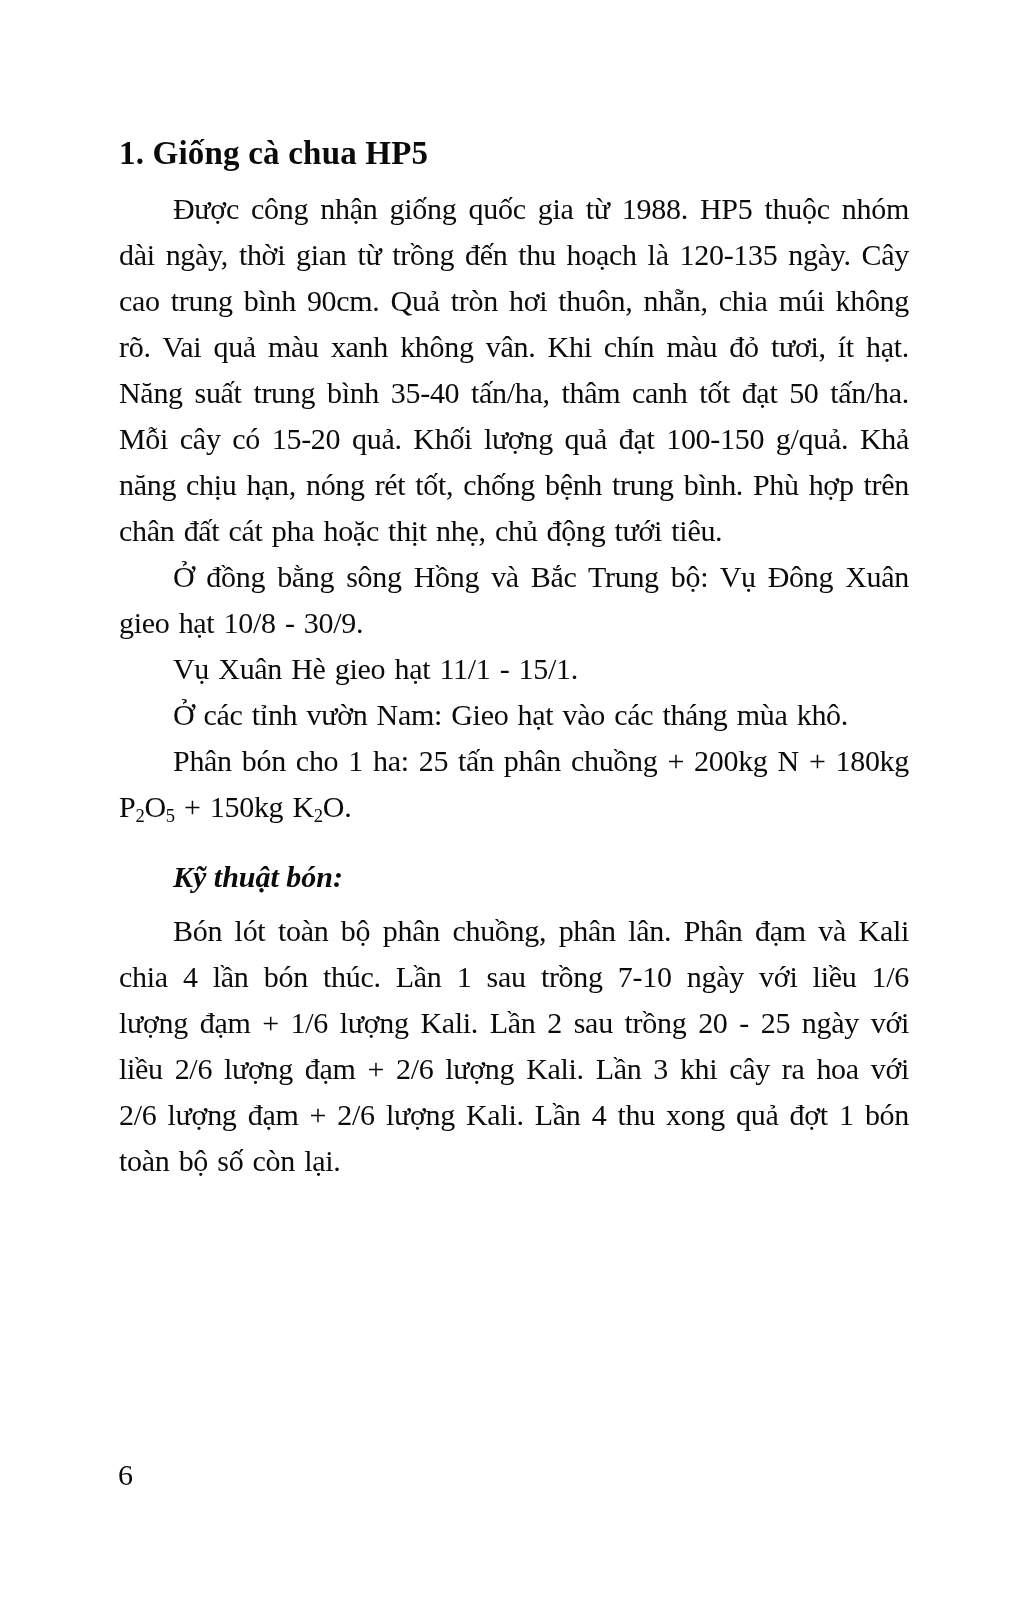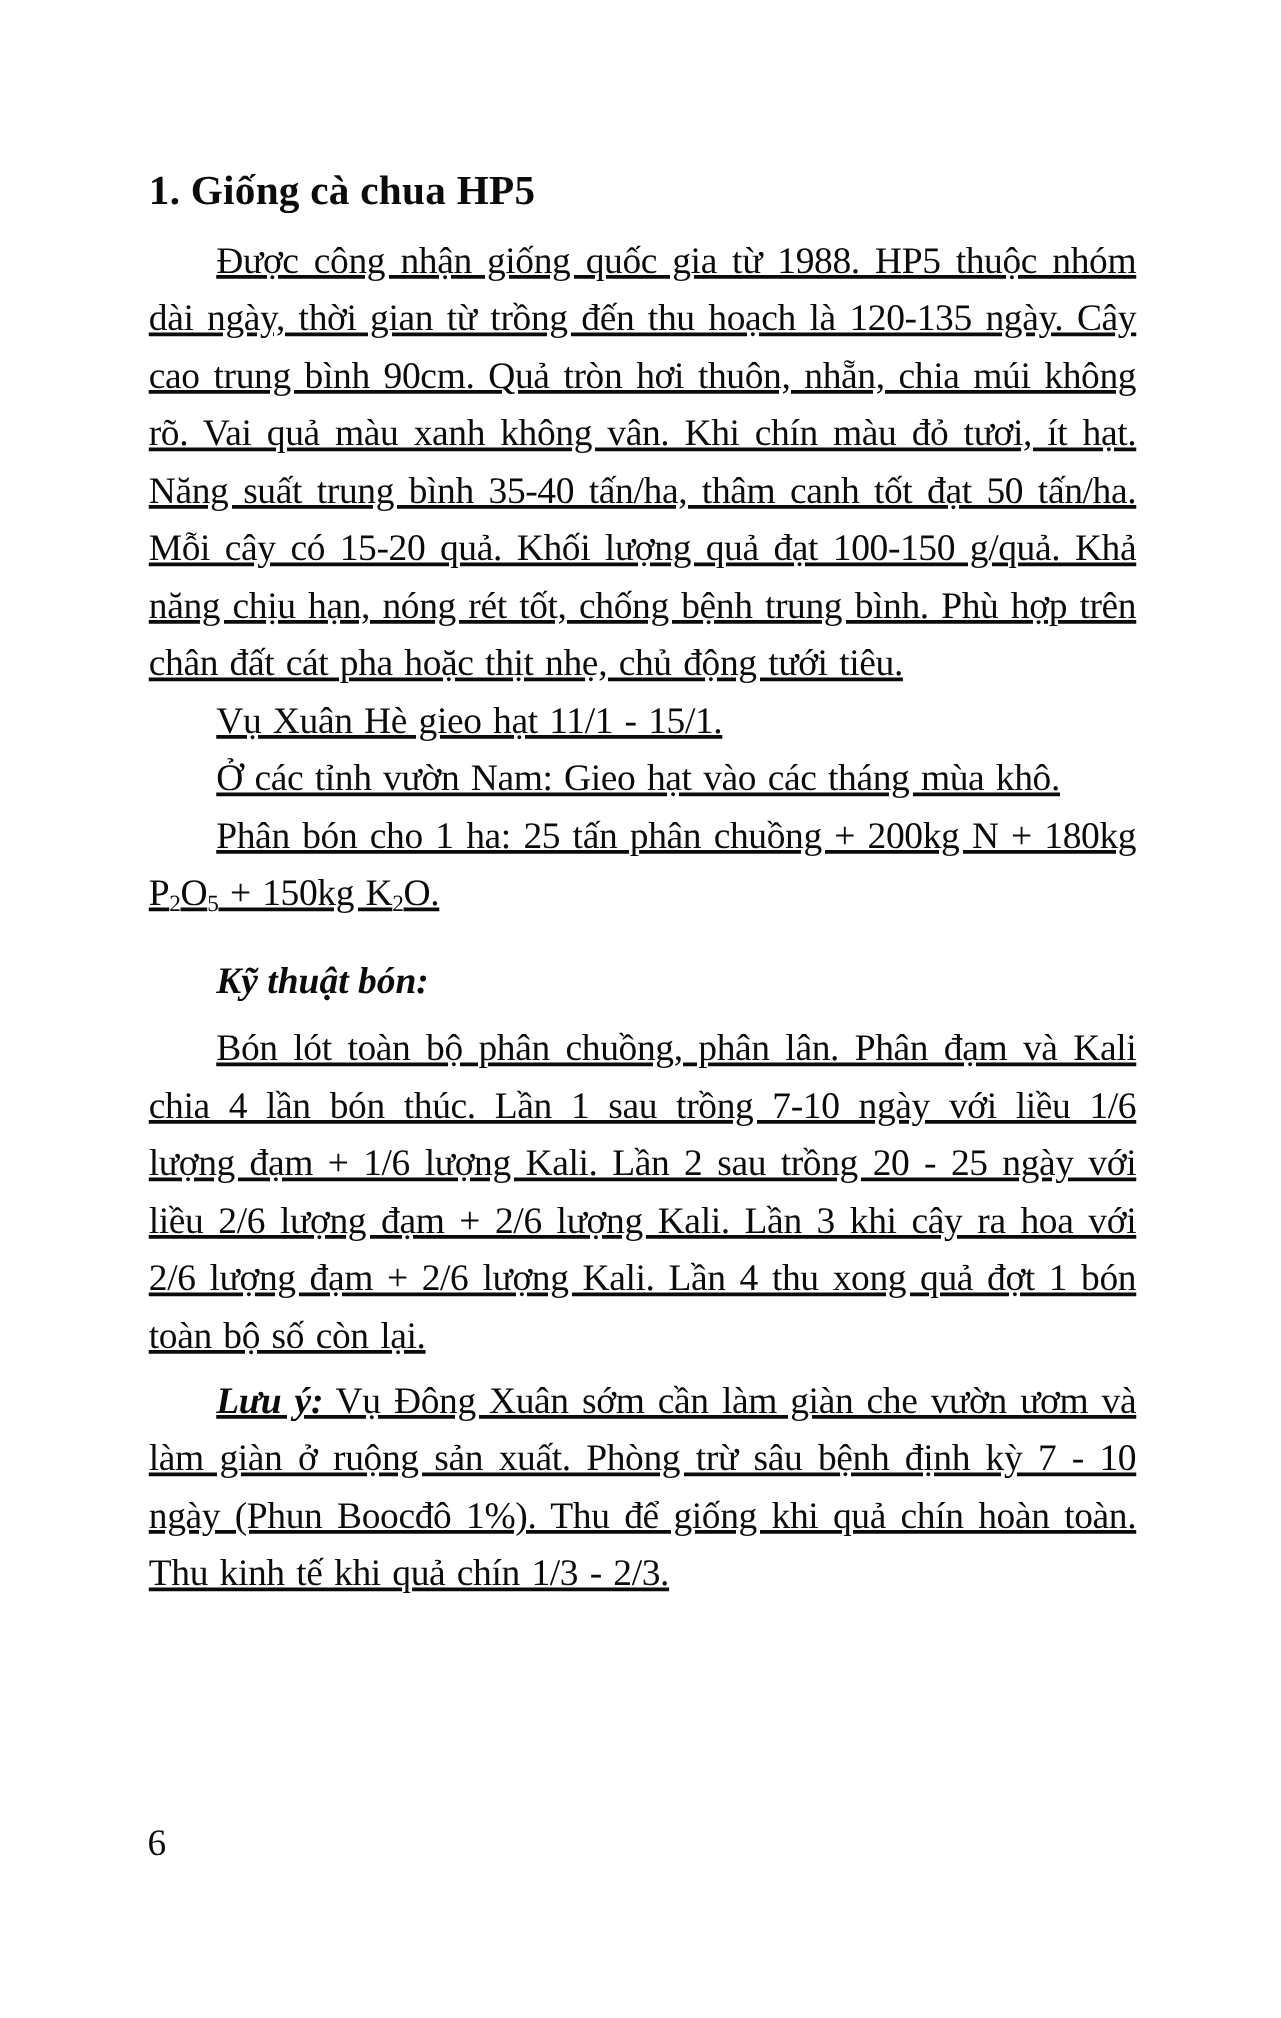--- a/index.html
+++ b/index.html
@@ -29,21 +29,20 @@
     letter-spacing: 0.2px;
   }
   .body-para {
     font-size: 30px;
     line-height: 46px;
     letter-spacing: -0.3px;
     word-spacing: 2px;
     text-align: justify;
     text-indent: 54px;
     margin: 0;
-    text-decoration: underline;
   }
   .subsection-heading {
     font-size: 30px;
     line-height: 46px;
     font-weight: bold;
     font-style: italic;
     text-indent: 54px;
     margin: 24px 0 8px 0;
   }
   .note-para {
@@ -68,28 +67,28 @@
 </style>
 </head>
 <body>
 
 <div class="page-content">
 
   <h1 class="section-title">1. Giống cà chua HP5</h1>
 
   <p class="body-para">Được công nhận giống quốc gia từ 1988. HP5 thuộc nhóm dài ngày, thời gian từ trồng đến thu hoạch là 120-135 ngày. Cây cao trung bình 90cm. Quả tròn hơi thuôn, nhẵn, chia múi không rõ. Vai quả màu xanh không vân. Khi chín màu đỏ tươi, ít hạt. Năng suất trung bình 35-40 tấn/ha, thâm canh tốt đạt 50 tấn/ha. Mỗi cây có 15-20 quả. Khối lượng quả đạt 100-150 g/quả. Khả năng chịu hạn, nóng rét tốt, chống bệnh trung bình. Phù hợp trên chân đất cát pha hoặc thịt nhẹ, chủ động tưới tiêu.</p>
 
+  <p class="body-para">Ở đồng bằng sông Hồng và Bắc Trung bộ: Vụ Đông Xuân gieo hạt 10/8 - 30/9.</p>
 
   <p class="body-para">Vụ Xuân Hè gieo hạt 11/1 - 15/1.</p>
 
   <p class="body-para">Ở các tỉnh vườn Nam: Gieo hạt vào các tháng mùa khô.</p>
 
   <p class="body-para"><span>Phân bón cho 1 ha: 25 tấn phân chuồng + 200kg N + 180kg P</span><sub>2</sub><span>O</span><sub>5</sub><span> + 150kg K</span><sub>2</sub><span>O.</span></p>
 
   <h2 class="subsection-heading">Kỹ thuật bón:</h2>
 
   <p class="body-para">Bón lót toàn bộ phân chuồng, phân lân. Phân đạm và Kali chia 4 lần bón thúc. Lần 1 sau trồng 7-10 ngày với liều 1/6 lượng đạm + 1/6 lượng Kali. Lần 2 sau trồng 20 - 25 ngày với liều 2/6 lượng đạm + 2/6 lượng Kali. Lần 3 khi cây ra hoa với 2/6 lượng đạm + 2/6 lượng Kali. Lần 4 thu xong quả đợt 1 bón toàn bộ số còn lại.</p>
 
-  <p class="body-para note-para"><span class="note-label">Lưu ý:</span><span> Vụ Đông Xuân sớm cần làm giàn che vườn ươm và làm giàn ở ruộng sản xuất. Phòng trừ sâu bệnh định kỳ 7 - 10 ngày (Phun Boocđô 1%). Thu để giống khi quả chín hoàn toàn. Thu kinh tế khi quả chín 1/3 - 2/3.</span></p>
 
 </div>
 
 <div class="page-number">6</div>
 
 </body></html>

